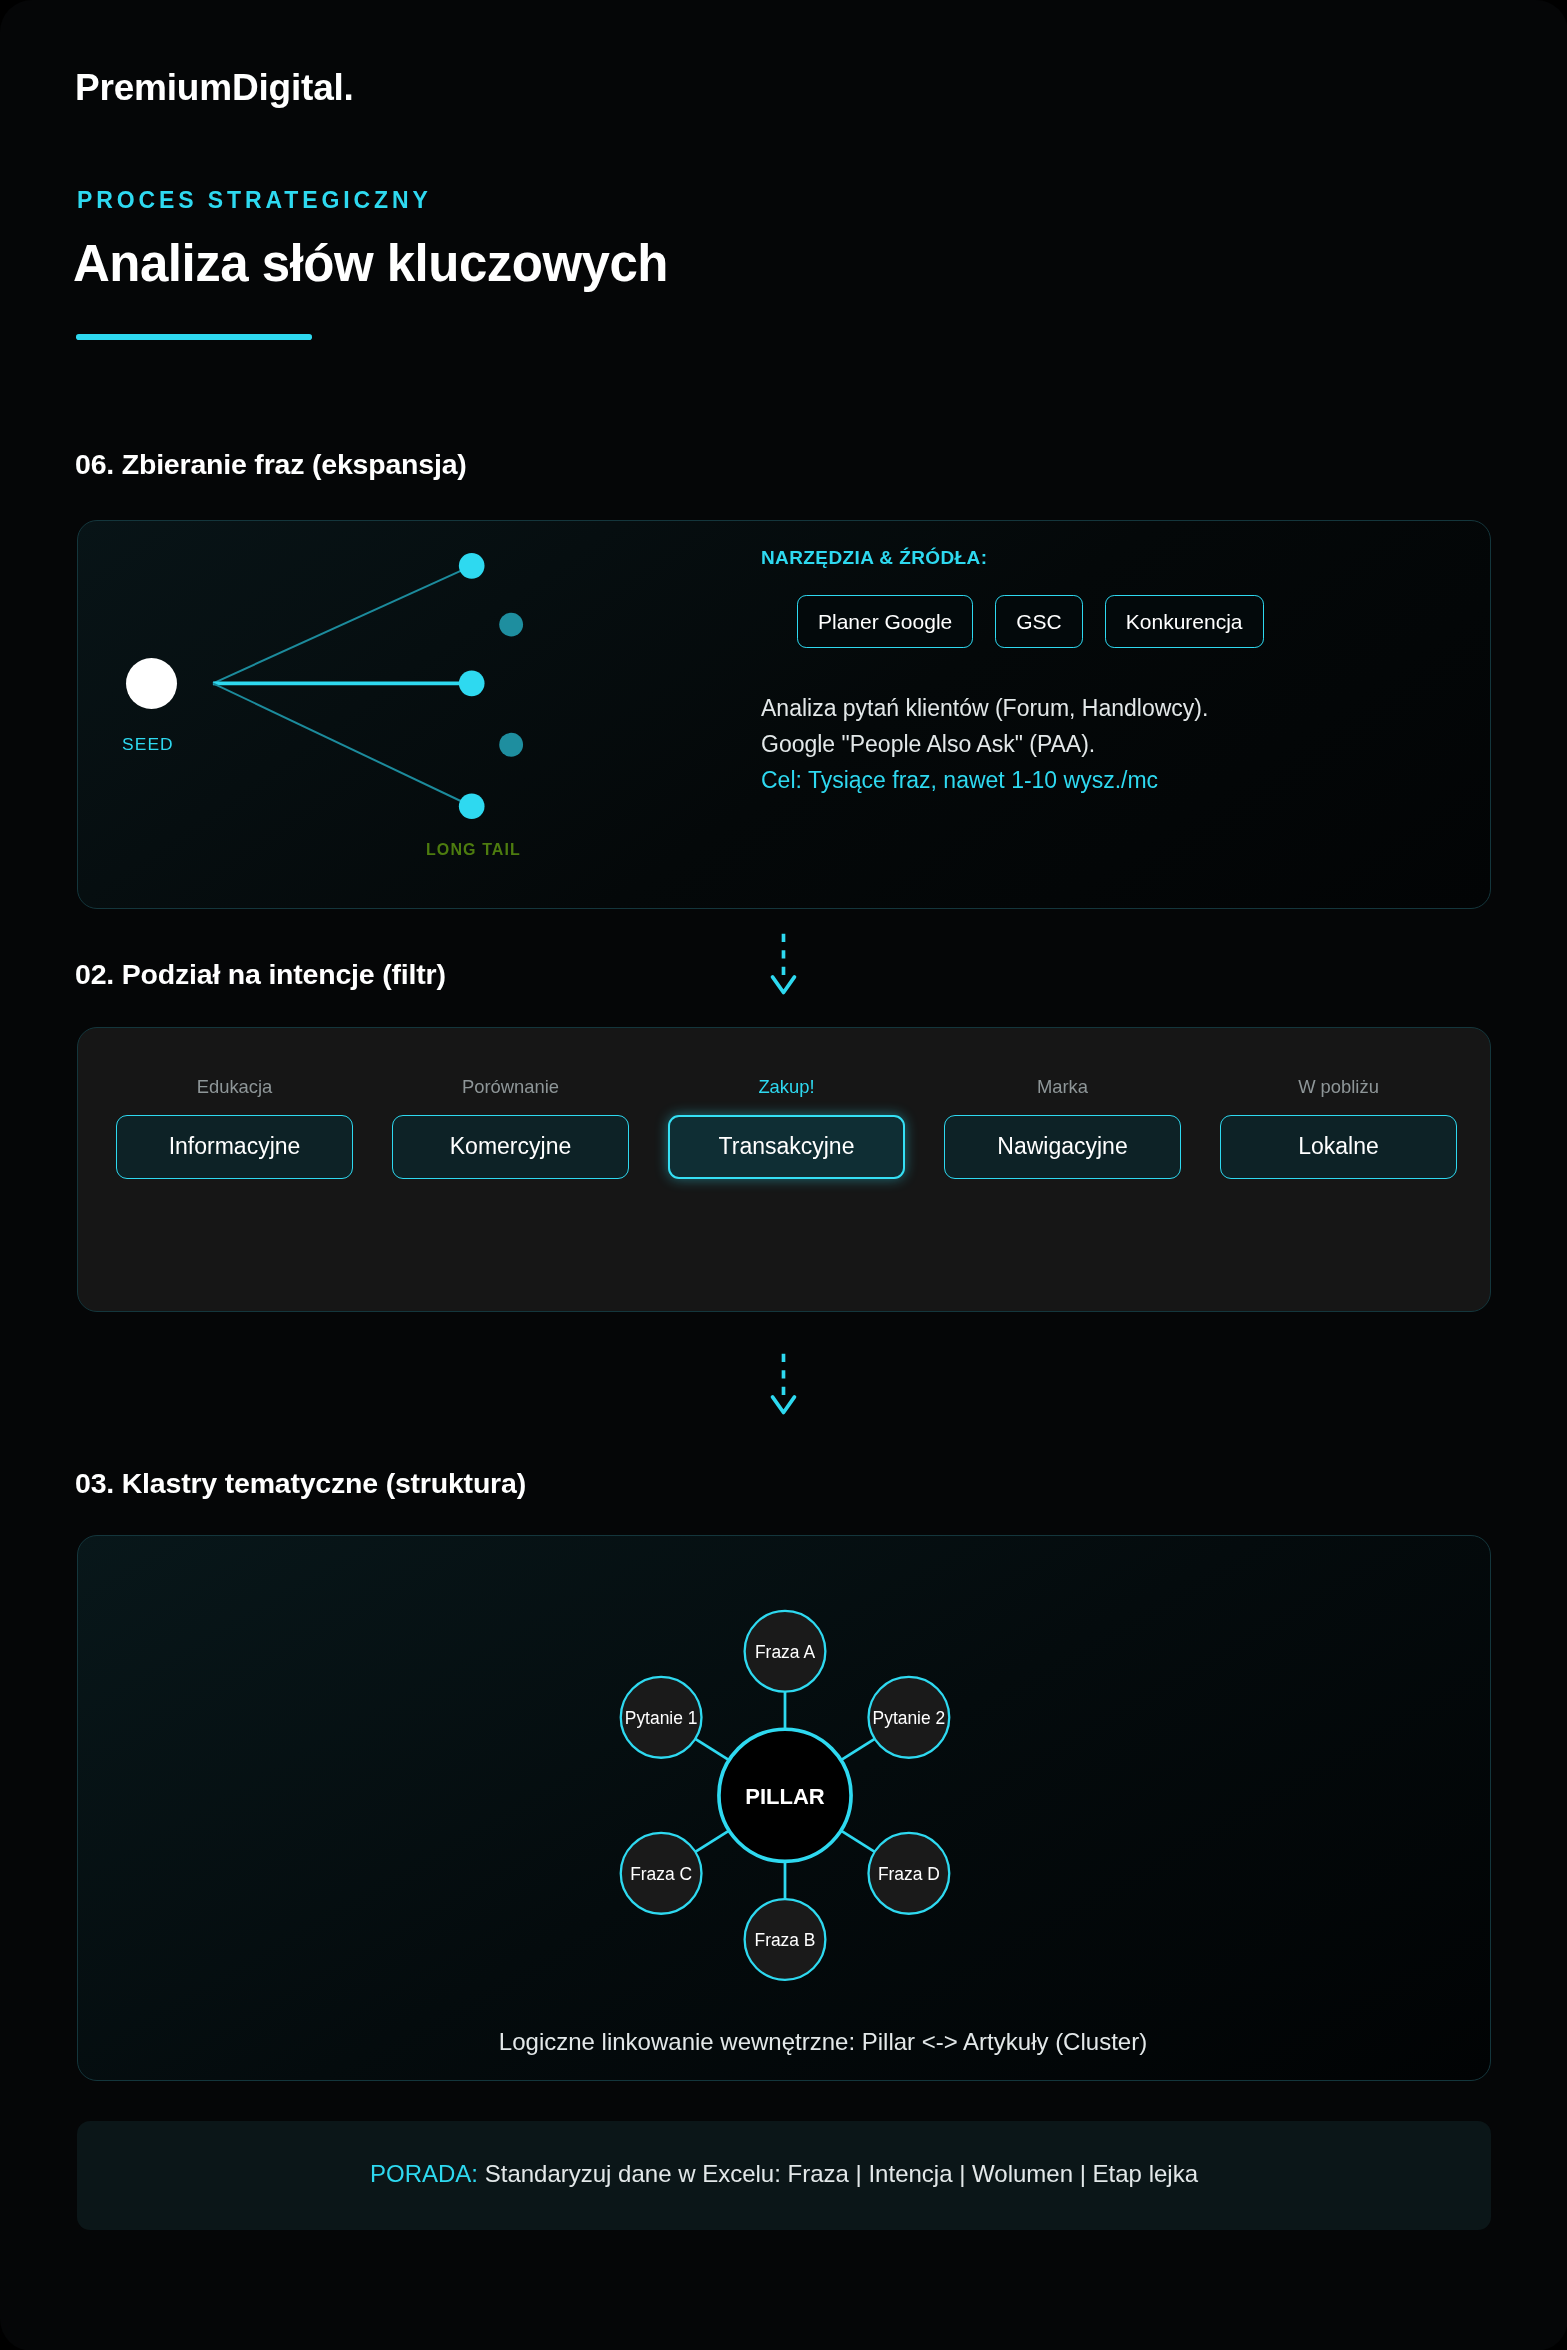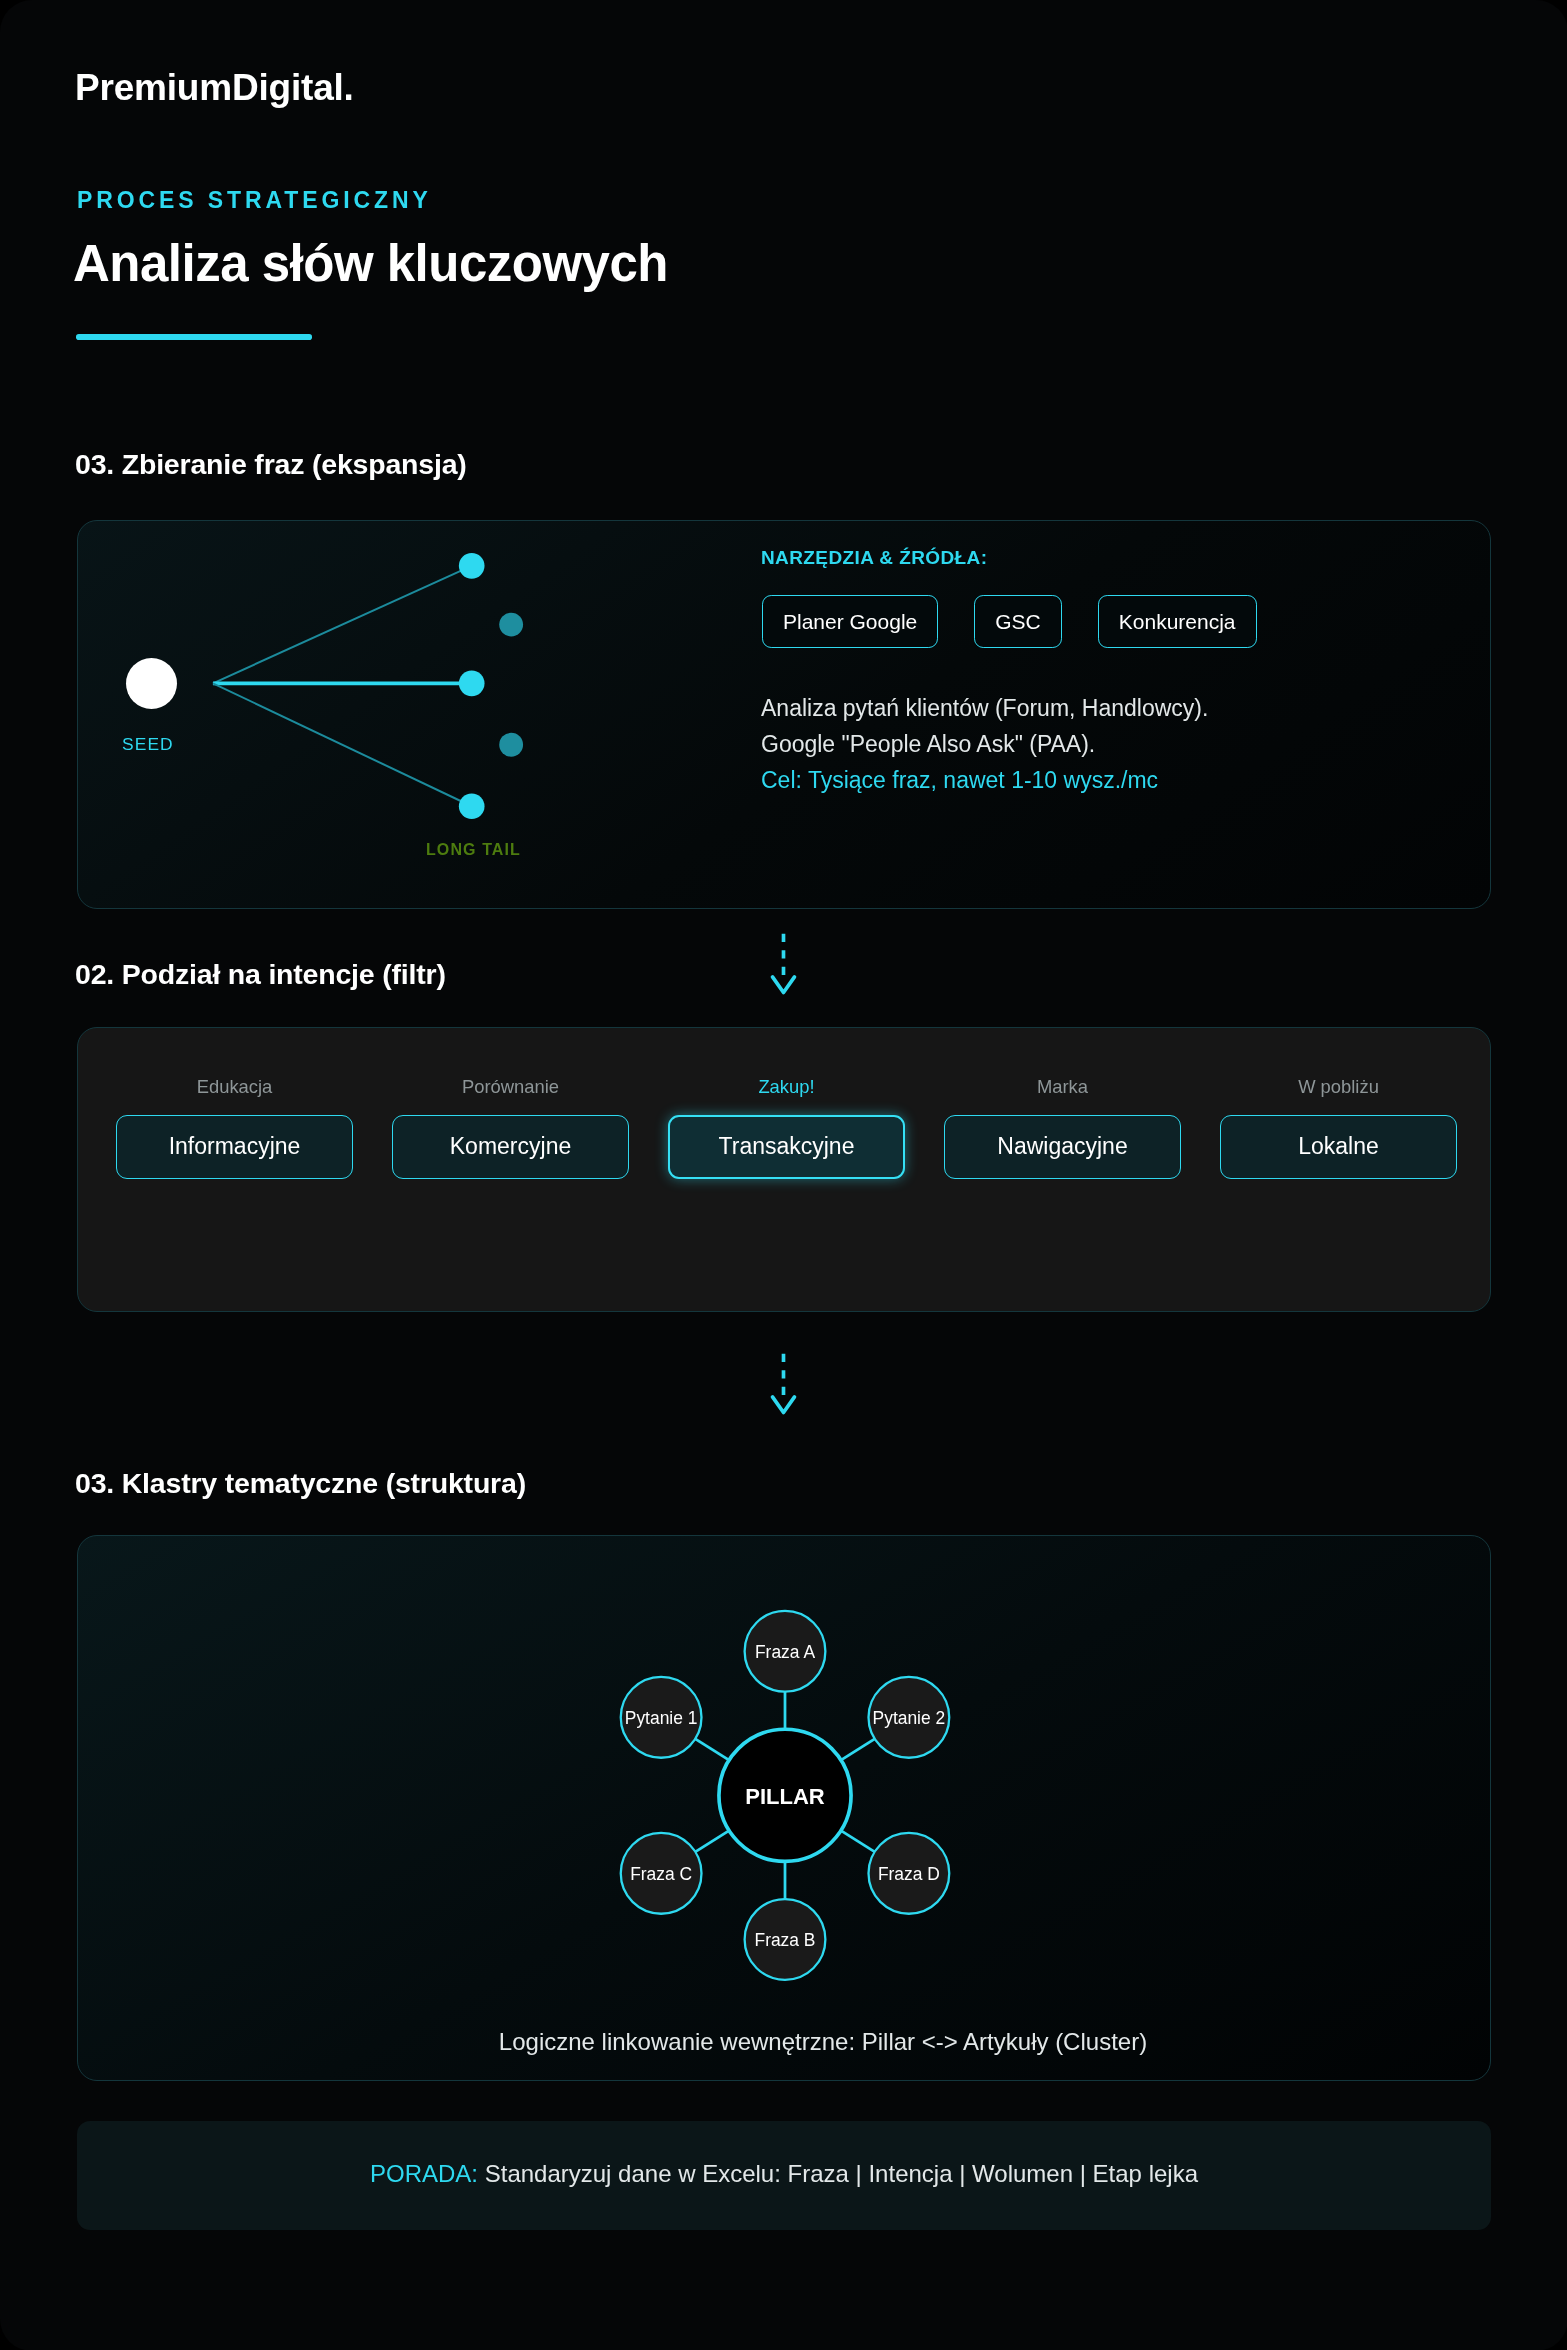--- a/index.html
+++ b/index.html
@@ -134,23 +134,23 @@
   .tools-title {
     position: absolute;
     left: 761px; top: 547px;
     font-size: 19px;
     font-weight: 600;
     letter-spacing: 0.4px;
     color: #2ed9f0;
   }
   .tool-row {
     position: absolute;
-    left: 742px; top: 595px;
-    display: flex;
-    gap: 36px;
+    left: 777px; top: 595px;
+    display: flex;
+    gap: 22px;
     padding-left: 20px;
   }
   .tool-chip {
     border: 0.9px solid #2ed9f0;
     border-radius: 9.2px;
     background: #03090b;
     color: #ffffff;
     font-size: 21px;
     height: 53px;
     display: flex;
@@ -244,21 +244,21 @@
 </head>
 <body>
 
 <div class="page">
 
   <div class="brand">PremiumDigital.</div>
   <div class="eyebrow">PROCES STRATEGICZNY</div>
   <div class="page-title">Analiza słów kluczowych</div>
   <div class="title-rule"></div>
 
-  <div class="sec-heading" id="h1">03. Zbieranie fraz (ekspansja)</div>
+  <div class="sec-heading" id="h1">06. Zbieranie fraz (ekspansja)</div>
 
   <div class="panel" id="panel1"></div>
 
   <svg id="fanSvg" viewBox="0 0 780 424">
     <line x1="148" y1="178" x2="430" y2="50" stroke="#1c8b9c" stroke-width="2.2"></line>
     <line x1="148" y1="178" x2="430" y2="178" stroke="#2ed9f0" stroke-width="4"></line>
     <line x1="148" y1="178" x2="430" y2="312" stroke="#1c8b9c" stroke-width="2.2"></line>
     <circle cx="430" cy="50" r="14" fill="#2ed9f0"></circle>
     <circle cx="430" cy="178" r="14" fill="#2ed9f0"></circle>
     <circle cx="430" cy="312" r="14" fill="#2ed9f0"></circle>

